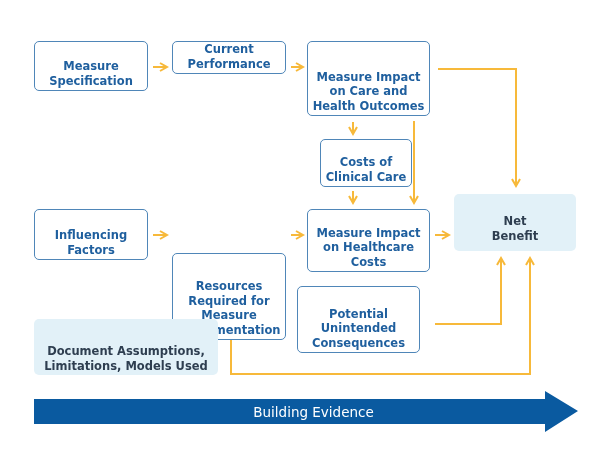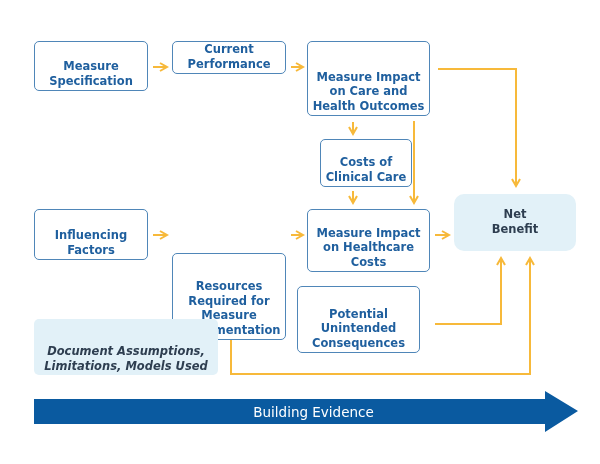--- a/index.html
+++ b/index.html
@@ -64,27 +64,27 @@
     <span>Resources
 Required for
 Measure
 Implementation</span>
   </div>
 <div class="box" style="left:307px;top:209px;width:123px;height:63px;">
     <span>Measure Impact
 on Healthcare
 Costs</span>
   </div>
-<div class="box light" style="left:454px;top:194px;width:122px;height:57px;align-items:flex-start;padding-top:13px;border-radius:10px;">
+<div class="box light" style="left:454px;top:194px;width:122px;height:57px;align-items:flex-start;padding-top:20px;">
     <span>Net
 Benefit</span>
   </div>
 <div class="box" style="left:297px;top:286px;width:123px;height:67px;">
     <span>Potential
 Unintended
 Consequences</span>
   </div>
-<div class="box light" style="left:34px;top:319px;width:184px;height:56px;font-style:italic;">
+<div class="box light" style="left:34px;top:319px;width:184px;height:56px;">
     <span>Document Assumptions,
 Limitations, Models Used</span>
   </div>
 
 <div class="evidence-label">Building Evidence</div>
 
 </body></html>

